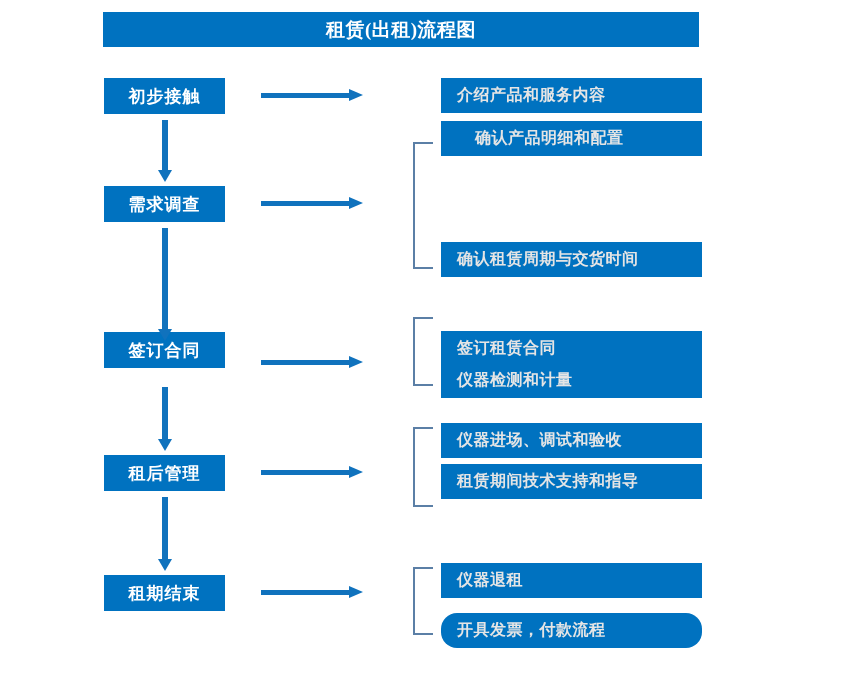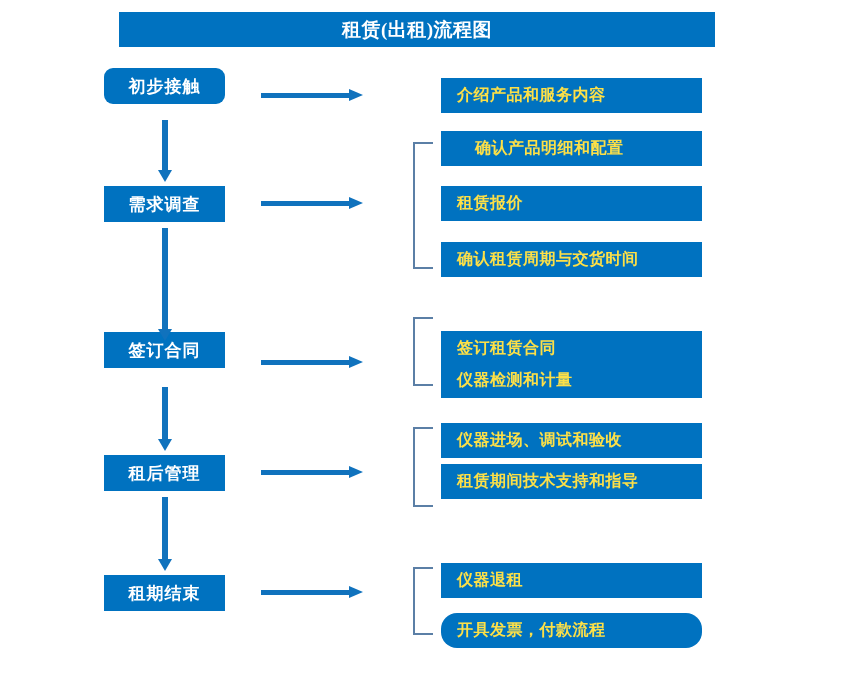--- a/index.html
+++ b/index.html
@@ -28,21 +28,20 @@
     width: 596px;
     height: 35px;
     background: #0072c0;
     color: #ffffff;
     font-size: 19px;
     font-weight: bold;
     display: flex;
     align-items: center;
     justify-content: center;
     letter-spacing: 0.5px;
-    margin-left: 16px;
   }
 
   
   .stage-box {
     position: absolute;
     left: 104px;
     width: 121px;
     height: 36px;
     background: #0072c0;
     color: #ffffff;
@@ -54,21 +53,21 @@
     letter-spacing: 1px;
   }
 
   
   .detail-box {
     position: absolute;
     left: 441px;
     width: 261px;
     height: 35px;
     background: #0072c0;
-    color: #fde047;
+    color: #e5e5e5;
     font-size: 16px;
     font-weight: bold;
     display: flex;
     align-items: center;
     padding-left: 16px;
     box-sizing: border-box;
     letter-spacing: 0.5px;
   }
 
   
@@ -131,21 +130,21 @@
     box-sizing: border-box;
   }
 </style>
 </head>
 <body>
 
 <div id="canvas">
 
   <div class="title-bar">租赁(出租)流程图</div>
 
-  <div class="stage-box" style="top:68px;border-radius:9px;">初步接触</div>
+  <div class="stage-box" style="top:78px;">初步接触</div>
   <div class="stage-box" style="top:186px;">需求调查</div>
   <div class="stage-box" style="top:332px;">签订合同</div>
   <div class="stage-box" style="top:455px;">租后管理</div>
   <div class="stage-box" style="top:575px;">租期结束</div>
 
   <div class="v-arrow" style="top:120px; height:62px;">
     <div class="shaft" style="height:50px;"></div>
     <div class="head" style="top:50px;"></div>
   </div>
   <div class="v-arrow" style="top:228px; height:113px;">
@@ -181,22 +180,21 @@
     <div class="shaft"></div>
       <div class="head"></div>
   </div>
 
   <div class="bracket" style="top:142px; height:127px;"></div>
   <div class="bracket" style="top:317px; height:69px;"></div>
   <div class="bracket" style="top:427px; height:80px;"></div>
   <div class="bracket" style="top:567px; height:68px;"></div>
 
   <div class="detail-box" style="top:78px;">介绍产品和服务内容</div>
-  <div class="detail-box" style="top:131px;padding-left:34px;">确认产品明细和配置</div>
-  <div class="detail-box" style="top:186px;">租赁报价</div>
+  <div class="detail-box" style="top:121px;padding-left:34px;">确认产品明细和配置</div>
   <div class="detail-box" style="top:242px;font-family:Liberation Serif, serif;">确认租赁周期与交货时间</div>
   <div class="detail-box" style="top:313px;margin-top:18px;">签订租赁合同</div>
   <div class="detail-box" style="top:423px;">仪器进场、调试和验收</div>
   <div class="detail-box" style="top:363px;">仪器检测和计量</div>
   <div class="detail-box" style="top:464px;">租赁期间技术支持和指导</div>
   <div class="detail-box" style="top:563px;">仪器退租</div>
   <div class="detail-box" style="top:613px;border-radius:16px;">开具发票，付款流程</div>
 
 </div>
 

